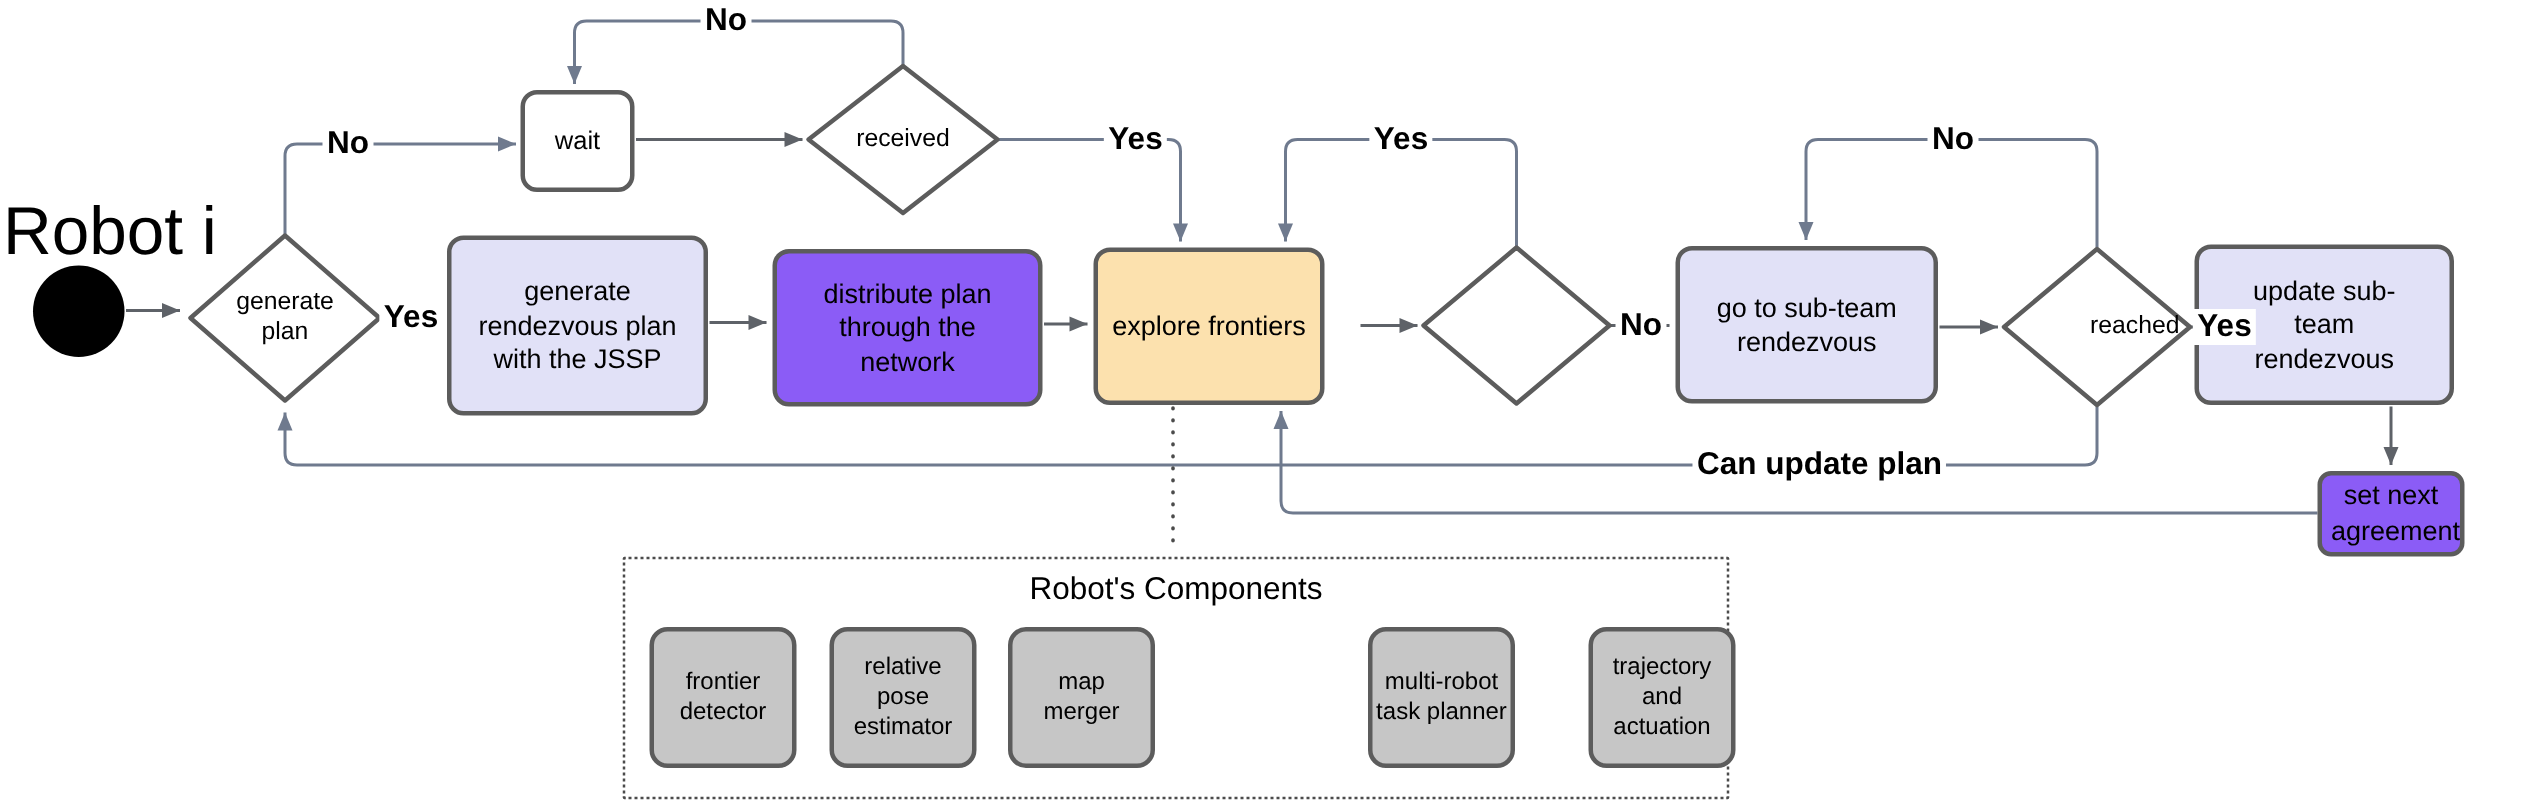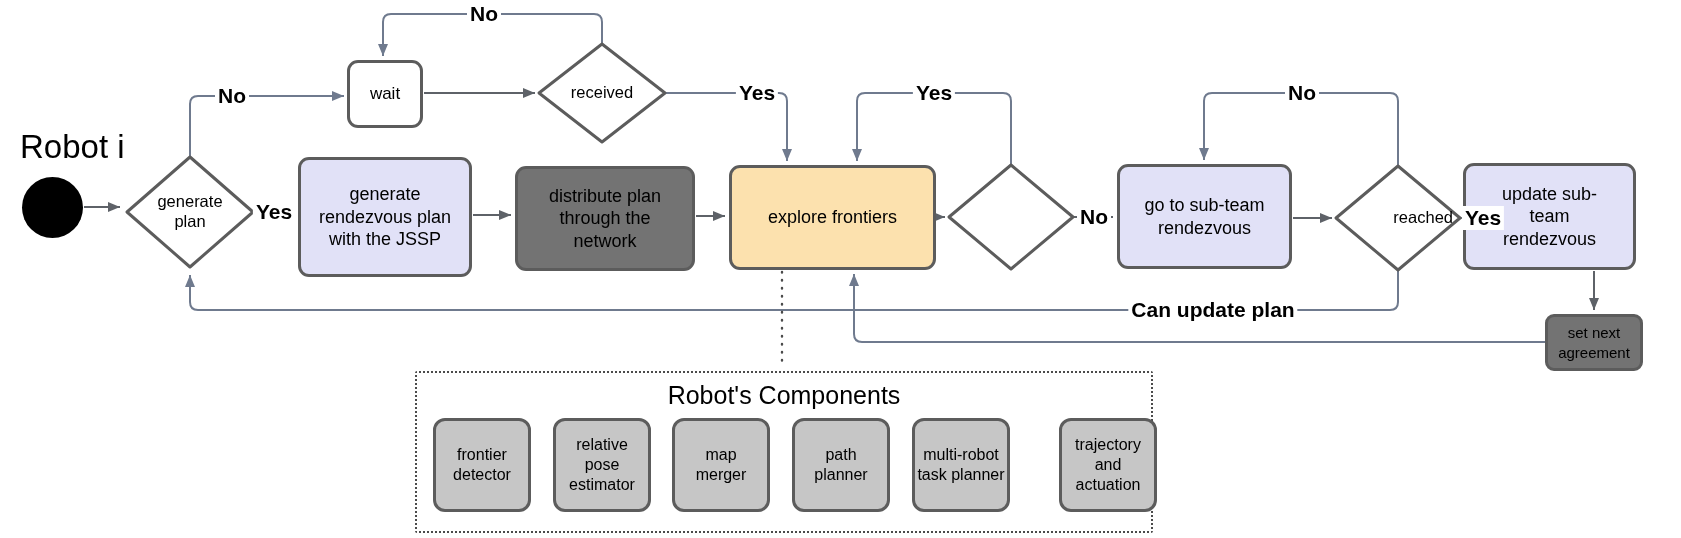--- a/index.html
+++ b/index.html
@@ -2,53 +2,53 @@
 <html><head>
 <meta charset="utf-8">
 <style>
   html,body{margin:0;padding:0;background:#ffffff;}
   .canvas{
     position:relative;width:1681px;height:538px;background:#ffffff;overflow:hidden;
     font-family:"Liberation Sans",sans-serif;color:#000;
   }
   .canvas svg{position:absolute;left:0;top:0;}
   .abs{position:absolute;}
-  .robot-title{font-size:33px;line-height:1.05;margin-left:18px;}
+  .robot-title{font-size:45px;line-height:1.05;}
   .start-circle{width:61px;height:61px;border-radius:50%;background:#000;}
   .node{
     box-sizing:border-box;border:3px solid #5C5C5C;border-radius:11px;
     display:flex;align-items:center;justify-content:center;text-align:center;
     font-size:18px;line-height:1.25;
   }
   .node span{display:inline-block;}
   .white{background:#FFFFFF;}
   .lavender{background:#E1E1F7;}
   .orange{background:#FCE1AE;}
-  .gray{background:#737373;}
+  .gray{background:#8b5cf6;}
   .dlabel{ 
     position:absolute;display:flex;align-items:center;justify-content:center;
     text-align:center;font-size:16.5px;line-height:1.2;transform:translate(-50%,-50%);
   }
   .elabel{
     position:absolute;transform:translate(-50%,-50%);
     font-size:21px;font-weight:bold;background:#fff;padding:0 3px;white-space:nowrap;
   }
   .components-box{
     box-sizing:border-box;border:2px dotted #4B4B4B;background:#fff;border-radius:2px;
   }
   .components-title{
-    position:absolute;transform:translateX(-50%);font-size:25px;white-space:nowrap;
+    position:absolute;transform:translateX(-50%);font-size:21px;white-space:nowrap;
   }
   .comp-node{
     position:absolute;top:418px;width:98px;height:94px;background:#C6C6C6;
     border:3px solid #5C5C5C;border-radius:12px;box-sizing:border-box;
     display:flex;align-items:center;justify-content:center;text-align:center;
     font-size:16px;line-height:1.25;
   }
-  .small-node{font-size:15px;line-height:1.3;}
+  .small-node{font-size:18px;line-height:1.3;}
 </style>
 </head>
 <body>
 
 <div class="canvas">
 
   <svg width="1681" height="538" viewBox="0 0 1681 538">
     <defs>
       <marker id="arrow-slate" markerUnits="userSpaceOnUse" markerWidth="16" markerHeight="13" refX="13" refY="6" orient="auto">
         <path d="M1,1 L13,6 L1,11 Z" fill="#6F7A8E"></path>
@@ -105,21 +105,21 @@
     </div>
 
   <div class="abs node lavender" style="left:298px;top:157px;width:174px;height:120px;">
       <span style="max-width:140px;">generate rendezvous plan with the JSSP</span>
     </div>
 
   <div class="abs node gray" style="left:515px;top:166px;width:180px;height:105px;">
       <span style="max-width:120px;">distribute plan through the network</span>
     </div>
 
-  <div class="abs node orange" style="left:729px;top:165px;width:207px;height:105px;">
+  <div class="abs node orange" style="left:729px;top:165px;width:154px;height:105px;">
       <span>explore frontiers</span>
     </div>
 
   <div class="abs node lavender" style="left:1117px;top:164px;width:175px;height:105px;">
       <span style="max-width:130px;">go to sub-team rendezvous</span>
     </div>
 
   <div class="abs node lavender" style="left:1463px;top:163px;width:173px;height:107px;">
       <span style="max-width:100px;">update sub-team rendezvous</span>
     </div>
@@ -143,23 +143,20 @@
 
   <div class="comp-node" style="left:433px;">
     <span style="max-width:82px;">frontier detector</span>
     </div>
   <div class="comp-node" style="left:553px;">
     <span style="max-width:82px;">relative pose estimator</span>
     </div>
   <div class="comp-node" style="left:672px;">
     <span style="max-width:82px;">map merger</span>
     </div>
-  <div class="comp-node" style="left:792px;">
-    <span style="max-width:82px;">path planner</span>
-    </div>
   <div class="comp-node" style="left:912px;">
     <span style="max-width:90px;">multi-robot task planner</span>
     </div>
   <div class="comp-node" style="left:1043px;margin-left:16px;">
     <span style="max-width:82px;">trajectory and actuation</span>
     </div>
 
 </div>
 
 </body></html>

